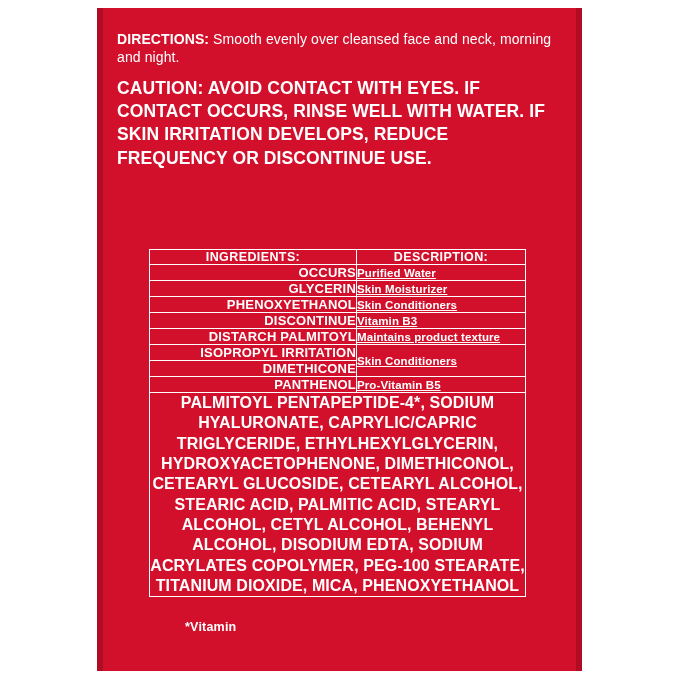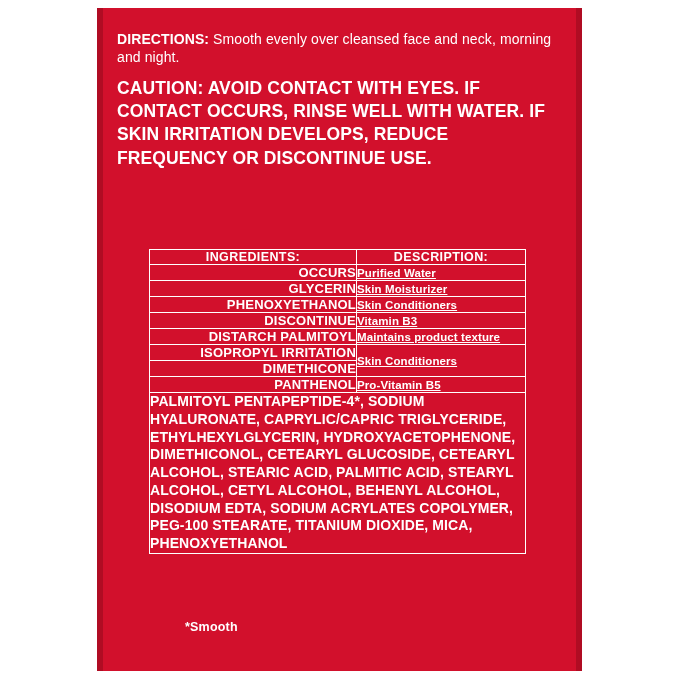--- a/index.html
+++ b/index.html
@@ -114,25 +114,25 @@
     font-size: 11.5px;
     font-weight: bold;
     letter-spacing: 0.1px;
     padding: 3px 5px 4px 6px;
     text-decoration: underline;
   }
   td.desc.merged {
     text-align: left;
   }
   .full-row td {
-    font-size: 14px;
+    font-size: 16px;
     font-weight: bold;
     line-height: 1.27;
     letter-spacing: 0.1px;
-    text-align: left;
+    text-align: center;
     padding: 7px 8px 8px 8px;
   }
   .footnote {
     position: absolute;
     left: 88px;
     top: 612px;
     font-size: 12.5px;
     font-weight: bold;
     letter-spacing: 0.2px;
   }
@@ -195,15 +195,15 @@
             <td class="name">PANTHENOL</td>
             <td class="desc">Pro-Vitamin B5</td>
           </tr>
           <tr class="full-row">
             <td colspan="2">PALMITOYL PENTAPEPTIDE-4*, SODIUM HYALURONATE, CAPRYLIC/CAPRIC TRIGLYCERIDE, ETHYLHEXYLGLYCERIN, HYDROXYACETOPHENONE, DIMETHICONOL, CETEARYL GLUCOSIDE, CETEARYL ALCOHOL, STEARIC ACID, PALMITIC ACID, STEARYL ALCOHOL, CETYL ALCOHOL, BEHENYL ALCOHOL, DISODIUM EDTA, SODIUM ACRYLATES COPOLYMER, PEG-100 STEARATE, TITANIUM DIOXIDE, MICA, PHENOXYETHANOL</td>
           </tr>
         </tbody>
       </table>
     </div>
 
-    <div class="footnote">*Smooth</div>
+    <div class="footnote">*Vitamin</div>
   </div>
 </div>
 
 </body></html>

